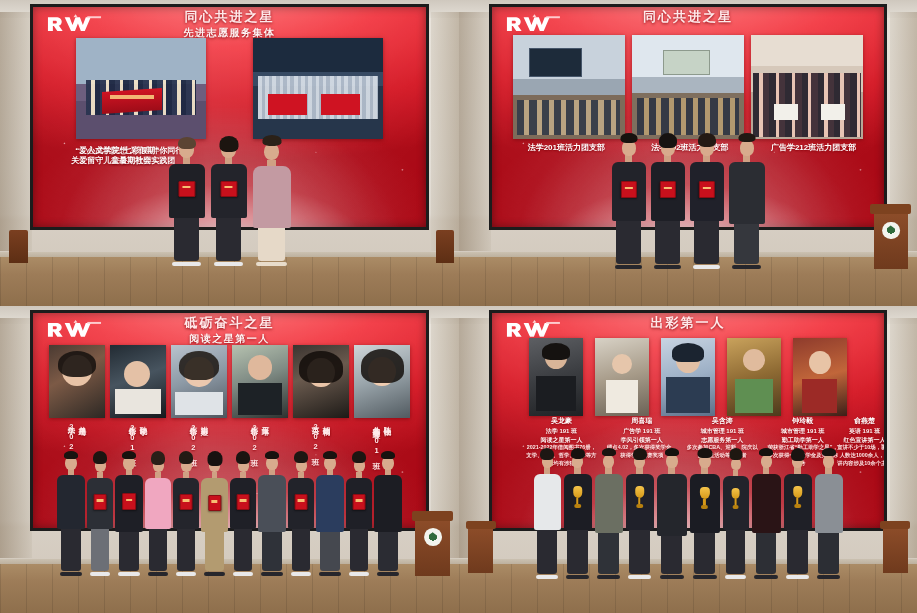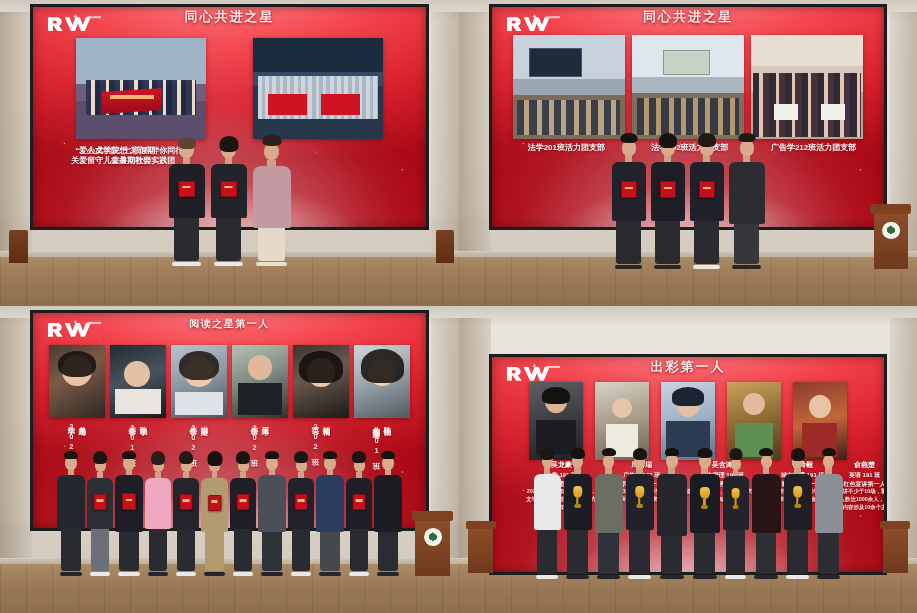--- a/index.html
+++ b/index.html
@@ -155,20 +155,21 @@
         <svg viewBox="0 0 120 40" preserveAspectRatio="xMinYMid meet" aria-hidden="true">
           <path d="M6 8 h16 c8 0 12 4 12 9 0 4-2 7-6 8 l8 11 h-11 l-7-10 h-2 v10 h-10 z M16 15 v6 h5 c2 0 3-1 3-3 0-2-1-3-3-3 z" fill="#ffffff"></path>
           <path d="M40 8 h10 l6 16 6-16 h9 l6 16 6-16 h10 l-12 28 h-8 l-6-15 -6 15 h-8 z" fill="#ffffff"></path>
           <path d="M62 2 l4 5 -8 1 z" fill="#ffd6d6"></path>
           <rect x="86" y="6" width="28" height="4" fill="#ffd9dc" opacity=".9"></rect>
         </svg>
       </div>
 
       <div class="titles">
         <div class="t-main">同心共进之星</div>
+        <div class="t-sub">先进志愿服务集体</div>
       </div>
 
       <div class="photos" style="top:14%;height:46%;gap:13%;">
         <div class="ph" style="width:37%;height:100%;">
           <div class="img" style="background:
               linear-gradient(#9fb3c6 0 46%, #6d5e7e 46% 62%, #5c4f6e 62% 100%);"></div>
           <div style="position:absolute;left:8%;right:8%;top:42%;height:34%;
               background:repeating-linear-gradient(90deg,#2a3450 0 5%,#f0e2c8 5% 8%,#1d2742 8% 13%);opacity:.95;"></div>
           <div style="position:absolute;left:20%;width:46%;top:52%;height:22%;
               background:linear-gradient(#d01423,#9e0c18);transform:skewY(-4deg);"></div>
@@ -345,20 +346,21 @@
       <div class="logo">
         <svg viewBox="0 0 120 40" preserveAspectRatio="xMinYMid meet" aria-hidden="true">
           <path d="M6 8 h16 c8 0 12 4 12 9 0 4-2 7-6 8 l8 11 h-11 l-7-10 h-2 v10 h-10 z M16 15 v6 h5 c2 0 3-1 3-3 0-2-1-3-3-3 z" fill="#ffffff"></path>
           <path d="M40 8 h10 l6 16 6-16 h9 l6 16 6-16 h10 l-12 28 h-8 l-6-15 -6 15 h-8 z" fill="#ffffff"></path>
           <path d="M62 2 l4 5 -8 1 z" fill="#ffd6d6"></path>
           <rect x="86" y="6" width="28" height="4" fill="#ffd9dc" opacity=".9"></rect>
         </svg>
       </div>
 
       <div class="titles">
+        <div class="t-main">砥砺奋斗之星</div>
         <div class="t-sub">阅读之星第一人</div>
       </div>
 
       <div class="photos" style="top:15%;height:34%;gap:1.2%;left:4%;right:4%;">
         <div class="ph" style="width:16%;height:100%;">
           <div class="img" style="background:linear-gradient(150deg,#4a3a32,#7c5a46 40%,#2d2824);"></div>
           <div style="position:absolute;left:24%;top:14%;width:52%;height:42%;border-radius:50%;background:#e8c3a6;"></div>
           <div style="position:absolute;left:16%;top:8%;width:68%;height:36%;border-radius:50% 50% 40% 40%;background:#191411;opacity:.9;"></div>
         </div>
         <div class="ph" style="width:16%;height:100%;">
@@ -540,21 +542,21 @@
 
   <div class="panel">
     <div class="hall">
       <div class="ceiling"></div>
       <div class="wallL"></div>
       <div class="wallR"></div>
       <div class="floorline"></div>
       <div class="floor"></div>
     </div>
 
-    <div class="screen" style="height:72%;margin-top:44px;">
+    <div class="screen" style="height:72%;">
       <div class="arcs"></div>
       <div class="sparkle"></div>
       <div class="glow"></div>
 
       <div class="logo">
         <svg viewBox="0 0 120 40" preserveAspectRatio="xMinYMid meet" aria-hidden="true">
           <path d="M6 8 h16 c8 0 12 4 12 9 0 4-2 7-6 8 l8 11 h-11 l-7-10 h-2 v10 h-10 z M16 15 v6 h5 c2 0 3-1 3-3 0-2-1-3-3-3 z" fill="#ffffff"></path>
           <path d="M40 8 h10 l6 16 6-16 h9 l6 16 6-16 h10 l-12 28 h-8 l-6-15 -6 15 h-8 z" fill="#ffffff"></path>
           <path d="M62 2 l4 5 -8 1 z" fill="#ffd6d6"></path>
           <rect x="86" y="6" width="28" height="4" fill="#ffd9dc" opacity=".9"></rect>

